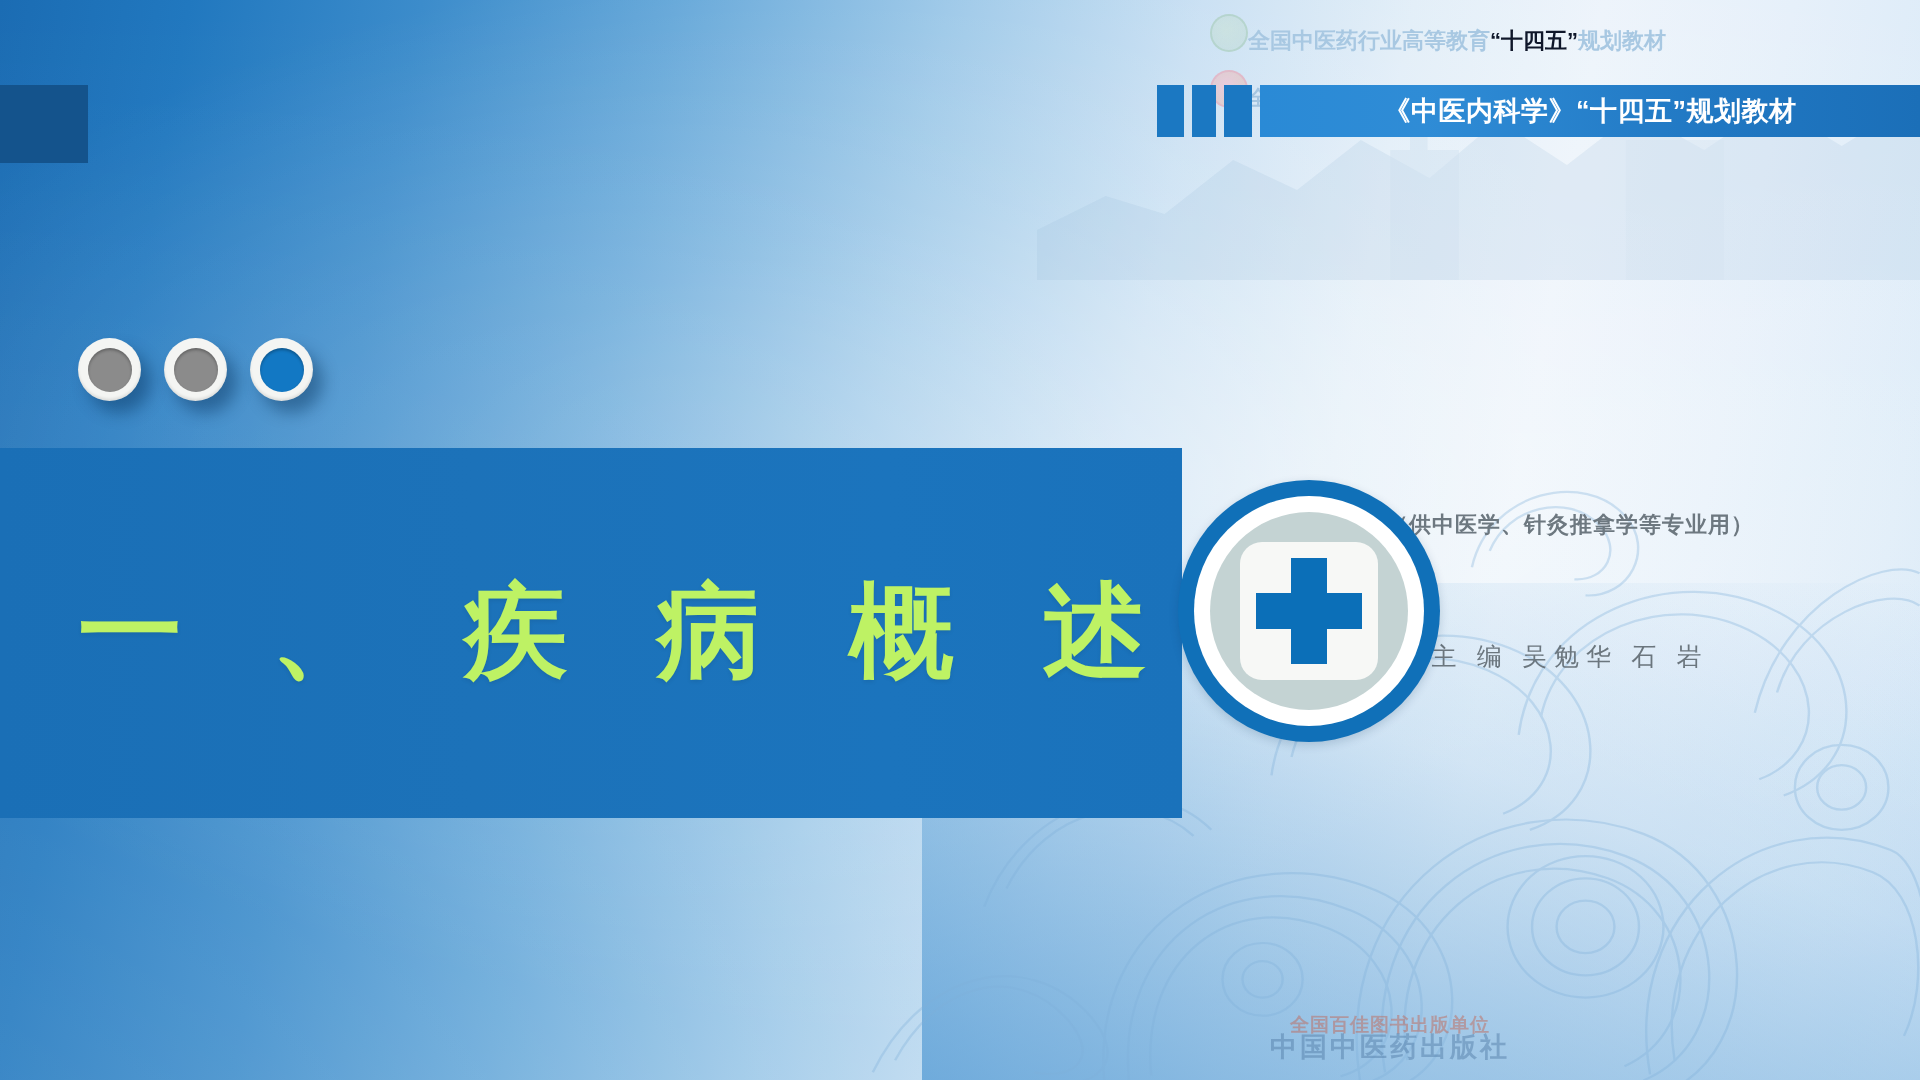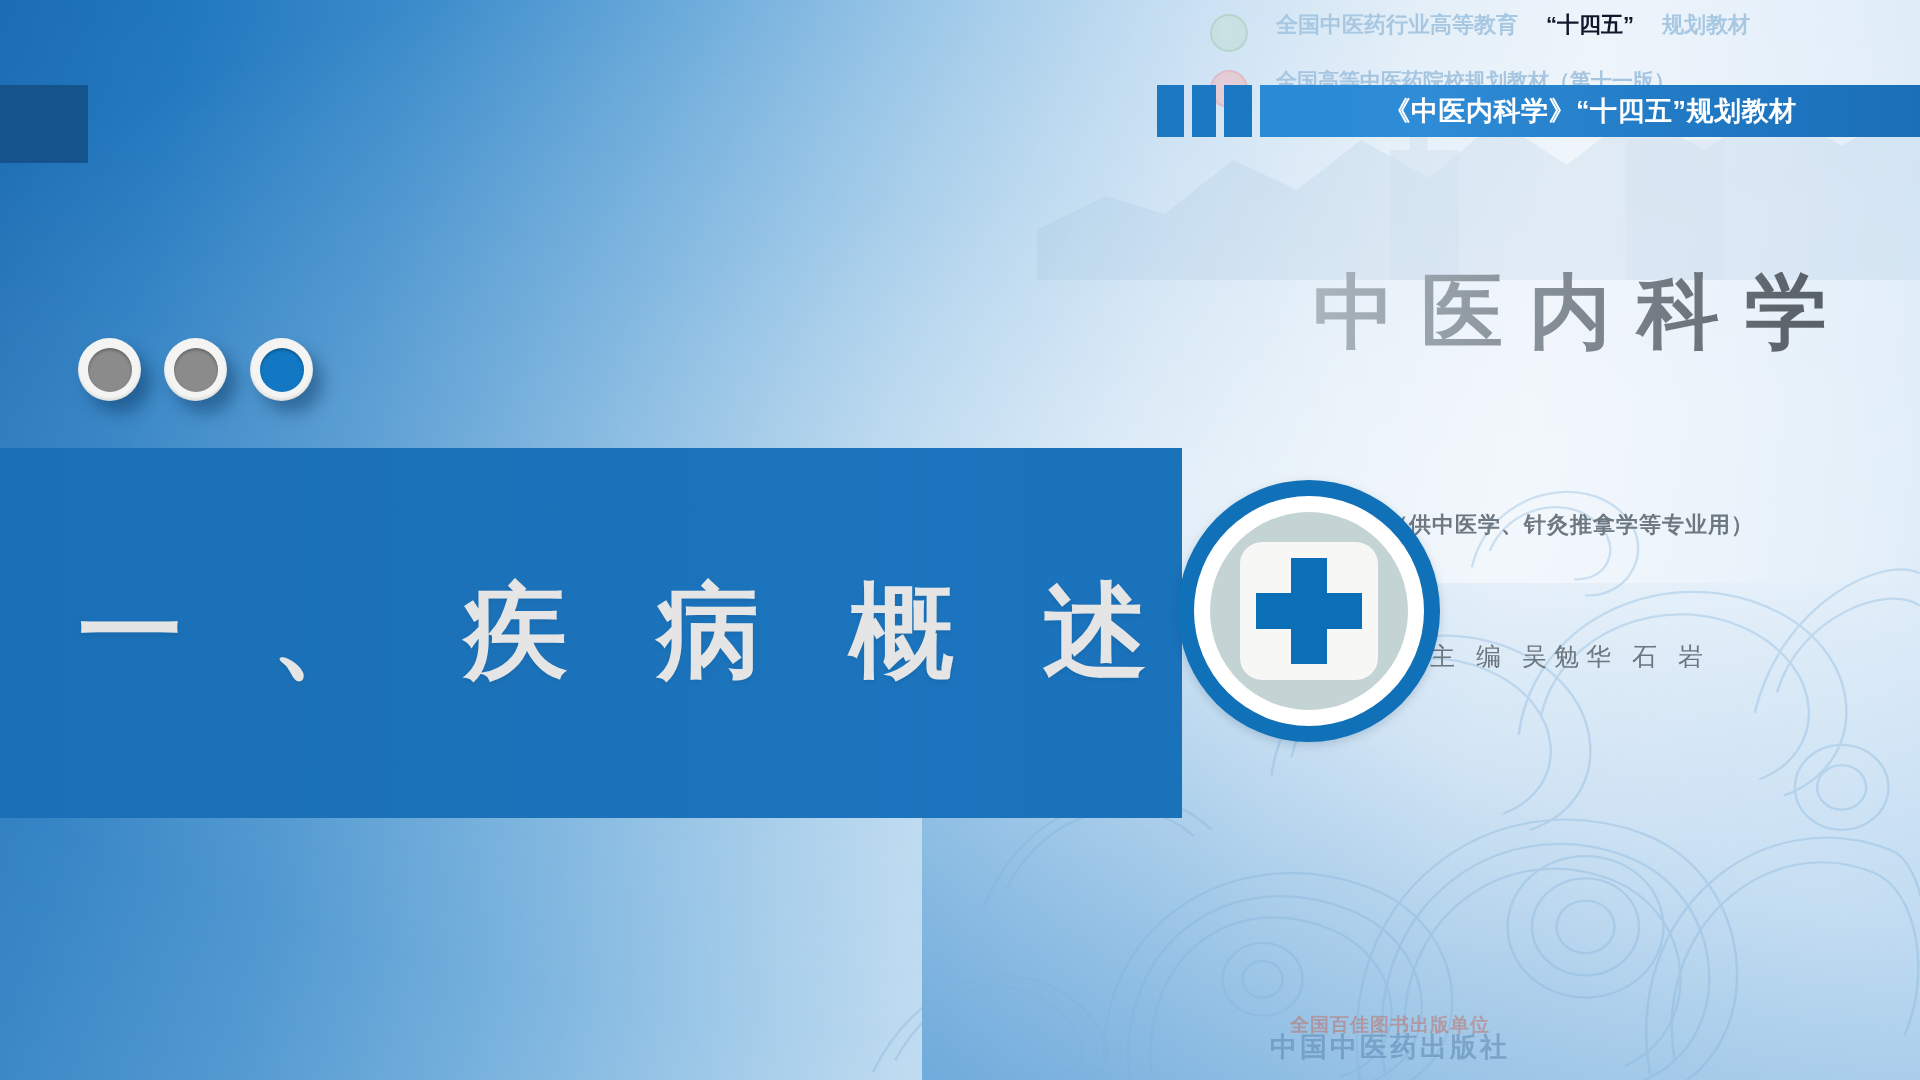--- a/index.html
+++ b/index.html
@@ -131,22 +131,22 @@
   
   .cover-masthead {
     position: absolute;
     left: 1210px;
     top: 14px;
     width: 700px;
     color: #b9d3e8;
   }
   .cover-line {
     display: flex;
-    align-items: flex-start;
-    gap: 28px;
+    align-items: flex-end;
+    gap: 0;
     font-size: 22px;
     font-weight: 700;
     white-space: nowrap;
     line-height: 1;
   }
   .cover-line.l1 { color: #a8c8e2; }
   .cover-line.l2 { margin-top: 18px; color: #a5c5e0; font-size: 21px; }
   .cover-line .red { color: #0f172a; }
   .seal {
     width: 34px; height: 34px;
@@ -204,21 +204,21 @@
     color: #6d7880;
     letter-spacing: 1px;
     white-space: nowrap;
   }
   .book-editors {
     position: absolute;
     left: 1225px;
     top: 640px;
     width: 690px;
     text-align: center;
-    font-family: Liberation Sans, sans-serif;
+    font-family: Liberation Serif, serif;
     font-size: 25px;
     color: #6b767e;
     letter-spacing: 7px;
     white-space: nowrap;
   }
 
   
   .pub-honor {
     position: absolute;
     left: 1180px;
@@ -286,21 +286,21 @@
     background: linear-gradient(90deg, #1a6fb6 0%, #1c72b9 40%, #1b74bd 75%, #1a72bb 100%);
   }
   .band-title {
     position: absolute;
     left: 78px;
     top: 448px;
     width: 1060px;
     height: 370px;
     display: flex;
     align-items: center;
-    color: #e5e5e5;
+    color: #bef264;
     font-size: 104px;
     font-weight: 700;
     letter-spacing: 30px;
     white-space: nowrap;
     text-shadow: 0 2px 4px rgba(0,0,0,0.08);
   }
 
   
   .emblem {
     position: absolute;
@@ -424,21 +424,20 @@
     </div>
   </div>
 
   <div class="banner-wrap">
     <div class="banner-tick t1"></div>
     <div class="banner-tick t2"></div>
     <div class="banner-tick t3"></div>
     <div class="banner-main">《中医内科学》“十四五”规划教材</div>
   </div>
 
-  <div class="book-title">中医内科学</div>
   <div class="book-audience">（供中医学、针灸推拿学等专业用）</div>
   <div class="book-editors">主 编 吴勉华 石 岩</div>
   <div class="pub-honor">全国百佳图书出版单位</div>
   <div class="pub-name">中国中医药出版社</div>
 
   <div class="dots">
     <div class="dot"></div>
     <div class="dot"></div>
     <div class="dot active"></div>
   </div>

